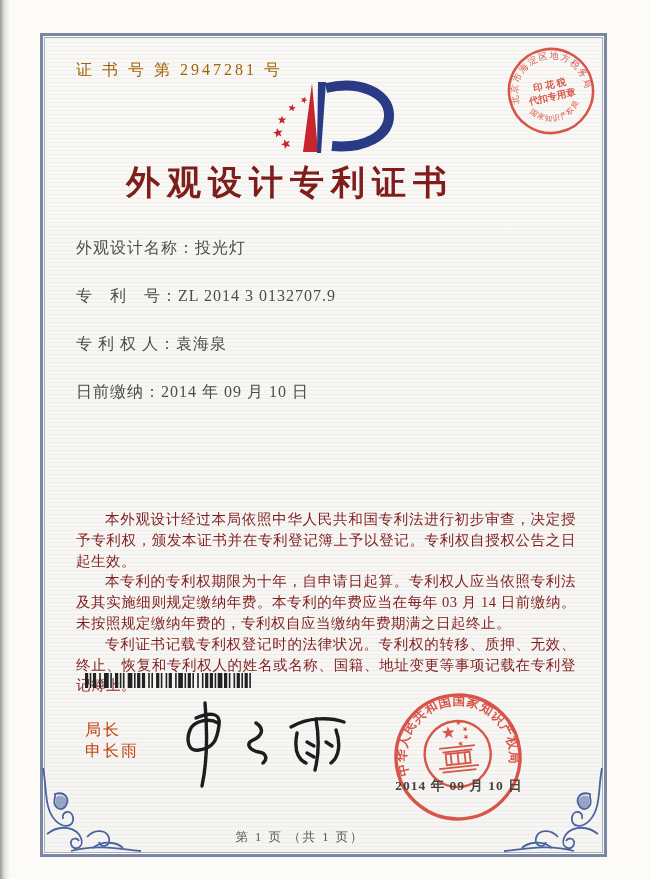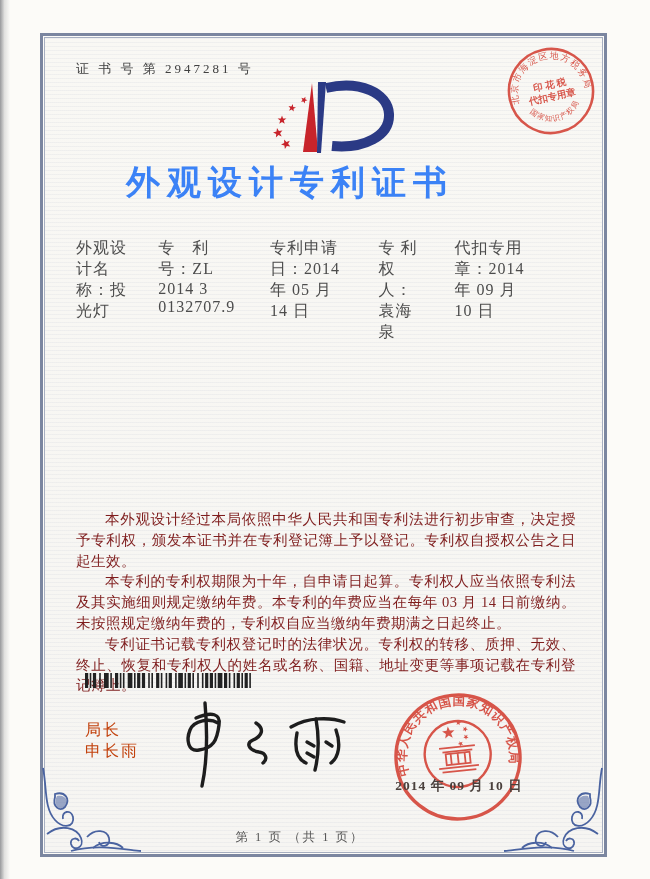--- a/index.html
+++ b/index.html
@@ -6,25 +6,25 @@
   .page{position:relative;width:650px;height:879px;background:#fcfbf8;overflow:hidden;
         font-family:"Liberation Serif","DejaVu Serif",serif;color:#4a4a4a;}
   .scan-edge{position:absolute;left:0;top:0;width:10px;height:879px;
         background:linear-gradient(90deg,rgba(70,72,80,.55),rgba(70,72,80,.15) 45%,transparent);}
   .frame{position:absolute;left:40px;top:33px;width:561px;height:818px;
         border:3px solid #7b86a0;}
   .frame-inner{position:absolute;inset:1px;border:1px solid #a6aec0;
         background:
           repeating-linear-gradient(180deg,rgba(145,155,185,.09) 0 1px,transparent 1px 4px),
           linear-gradient(180deg,#f9f8f4,#f6f5f2);}
-  .cert-no{position:absolute;left:76px;top:60px;font-size:13px;letter-spacing:3px;color:#404040;}
+  .cert-no{position:absolute;left:76px;top:60px;font-size:16px;letter-spacing:3px;color:#a16207;}
   .logo{position:absolute;left:262px;top:80px;width:140px;height:78px;}
   .title{position:absolute;left:0;top:160px;width:580px;text-align:center;
-        font-size:34px;font-weight:600;letter-spacing:7px;color:#3b82f6;}
-  .fields{position:absolute;left:76px;top:238px;width:460px;display:flex;flex-direction:row;gap:27px;}
+        font-size:34px;font-weight:600;letter-spacing:7px;color:#7f1d1d;}
+  .fields{position:absolute;left:76px;top:238px;width:460px;display:flex;flex-direction:column;gap:27px;}
   .field-row{font-size:16px;letter-spacing:1px;color:#4c4c4c;height:21px;}
   .field-row .lbl{color:#4c4c4c;}
   .paras{position:absolute;left:76px;top:509px;width:500px;font-size:14.5px;line-height:20.8px;
         text-align:justify;color:#7f1d1d;}
   .paras p{margin:0;text-indent:2em;letter-spacing:.5px;}
   .barcode{position:absolute;left:85px;top:673px;width:168px;height:15px;}
   .signer{position:absolute;left:85px;top:720px;font-size:16px;color:#c2410c;letter-spacing:2px;}
   .signer .name{}
   .autograph{position:absolute;left:158px;top:696px;width:210px;height:100px;}
   .tax-stamp{position:absolute;left:505px;top:45px;width:92px;height:92px;transform:rotate(-12deg);opacity:.92;}
@@ -64,23 +64,22 @@
     <polygon points="50,3 41,72 56,72" fill="#c8242b"></polygon>
     <polygon points="56,2 64,2 59,73 55,73" fill="#2b3a85"></polygon>
     <path d="M64,8 C98,0 126,13 127,34 C128,56 102,69 70,66" fill="none" stroke="#2b3a85" stroke-width="10"></path>
   </svg>
 
   <div class="title">外观设计专利证书</div>
 
   <div class="fields">
     <div class="field-row"><span class="lbl">外观设计名称：</span><span>投光灯</span></div>
     <div class="field-row"><span class="lbl">专　利　号：</span><span>ZL 2014 3 0132707.9</span></div>
-    <div class="field-row"><span class="lbl">专利申请日：</span><span>2014 年 05 月 14 日</span></div>
     <div class="field-row"><span class="lbl">专 利 权 人：</span><span>袁海泉</span></div>
-    <div class="field-row"><span class="lbl">代扣专用章：</span><span>2014 年 09 月 10 日</span></div>
+    <div class="field-row"><span class="lbl">日前缴纳：</span><span>2014 年 09 月 10 日</span></div>
   </div>
 
   <div class="paras">
     <p>本外观设计经过本局依照中华人民共和国专利法进行初步审查，决定授予专利权，颁发本证书并在专利登记簿上予以登记。专利权自授权公告之日起生效。</p>
     <p>本专利的专利权期限为十年，自申请日起算。专利权人应当依照专利法及其实施细则规定缴纳年费。本专利的年费应当在每年 03 月 14 日前缴纳。未按照规定缴纳年费的，专利权自应当缴纳年费期满之日起终止。</p>
     <p>专利证书记载专利权登记时的法律状况。专利权的转移、质押、无效、终止、恢复和专利权人的姓名或名称、国籍、地址变更等事项记载在专利登记簿上。</p>
   </div>
 
   <div class="barcode">
       <svg width="168" height="15" viewBox="0 0 168 15">

